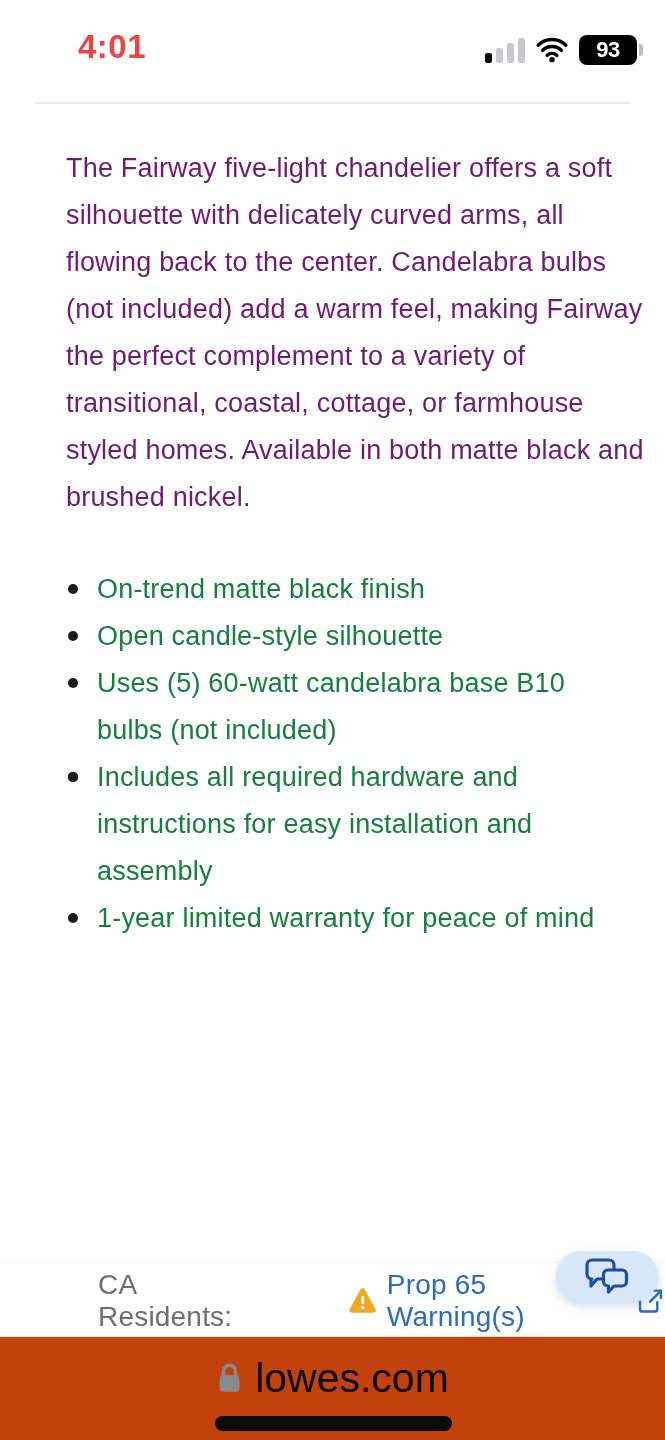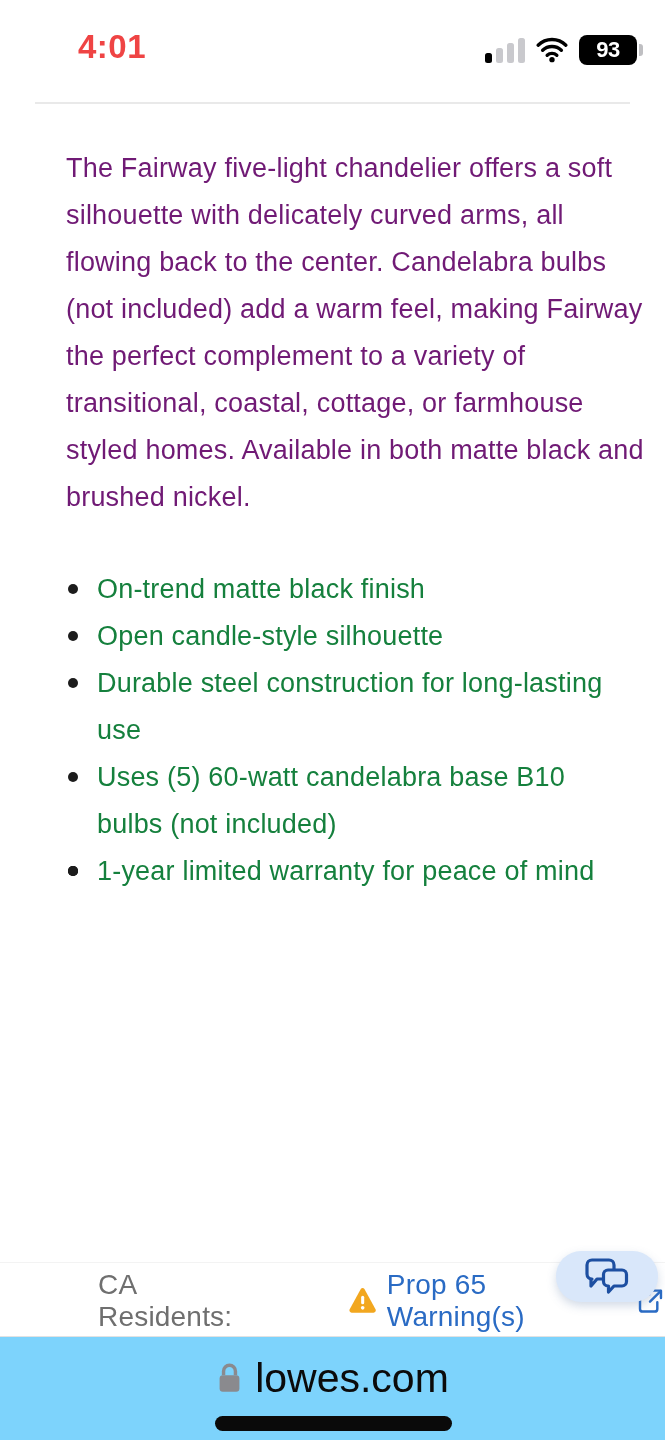--- a/index.html
+++ b/index.html
@@ -57,21 +57,21 @@
   .warning-icon{margin-right:10px;display:block;}
   .extlink-icon{margin-left:10px;display:block;}
   
   .chat-fab{
     position:absolute;left:556px;top:1251px;width:102px;height:51px;border-radius:25px;
     background:#d9e7fa;box-shadow:0 4px 10px rgba(80,110,160,.25);
     display:flex;align-items:center;justify-content:center;z-index:7;border:none;cursor:pointer;
   }
   
   .safari-bar{
-    position:absolute;left:0;right:0;bottom:0;height:103px;background:#7dd3fc;
+    position:absolute;left:0;right:0;bottom:0;height:103px;background:#c2410c;
     border-top:1px solid #e2e2e2;z-index:8;
   }
   .url-pill{
     position:absolute;left:0;right:0;top:18px;display:flex;align-items:center;justify-content:center;gap:12px;
     cursor:pointer;
   }
   .url-text{font-size:41px;color:#0b0b0b;font-family:"Liberation Sans", sans-serif;}
   .lock-icon{display:block;}
   .home-indicator{
     position:absolute;left:215px;top:1416px;width:237px;height:15px;border-radius:8px;background:#0a0a0a;z-index:9;
@@ -105,24 +105,24 @@
 </div>
 
 <div class="top-divider"></div>
 
 <div class="page-content">
   <p class="description">The Fairway five-light chandelier offers a soft silhouette with delicately curved arms, all flowing back to the center. Candelabra bulbs (not included) add a warm feel, making Fairway the perfect complement to a variety of transitional, coastal, cottage, or farmhouse styled homes. Available in both matte black and brushed nickel.</p>
 
   <ul class="features">
     <li><span class="bullet-dot"></span><span>On-trend matte black finish</span></li>
     <li><span class="bullet-dot"></span><span>Open candle-style silhouette</span></li>
-    <li><span class="bullet-dot"></span><span>Durable steel construction for long-lasting use</span></li>
     <li><span class="bullet-dot"></span><span>Uses (5) 60-watt candelabra base B10 bulbs (not included)</span></li>
     <li><span class="bullet-dot"></span></li>
     <li><span class="bullet-dot"></span></li>
+    <li><span class="bullet-dot"></span><span>Includes all required hardware and instructions for easy installation and assembly</span></li>
     <li><span class="bullet-dot"></span><span>1-year limited warranty for peace of mind</span></li>
   </ul>
 </div>
 
 <div class="ca-row">
   <span class="ca-label">CA Residents:</span>
   <a class="prop65-link" href="#">
     <svg class="warning-icon" width="30" height="27" viewBox="0 0 24 22">
       <path d="M10.5,1.6 a1.8,1.8 0 0 1 3,0 L22.6,18.2 a1.9,1.9 0 0 1 -1.6,2.8 H3 a1.9,1.9 0 0 1 -1.6,-2.8 Z" fill="#f2a71f"></path>
       <rect x="10.8" y="7" width="2.5" height="7" rx="1.25" fill="#fff"></rect>

